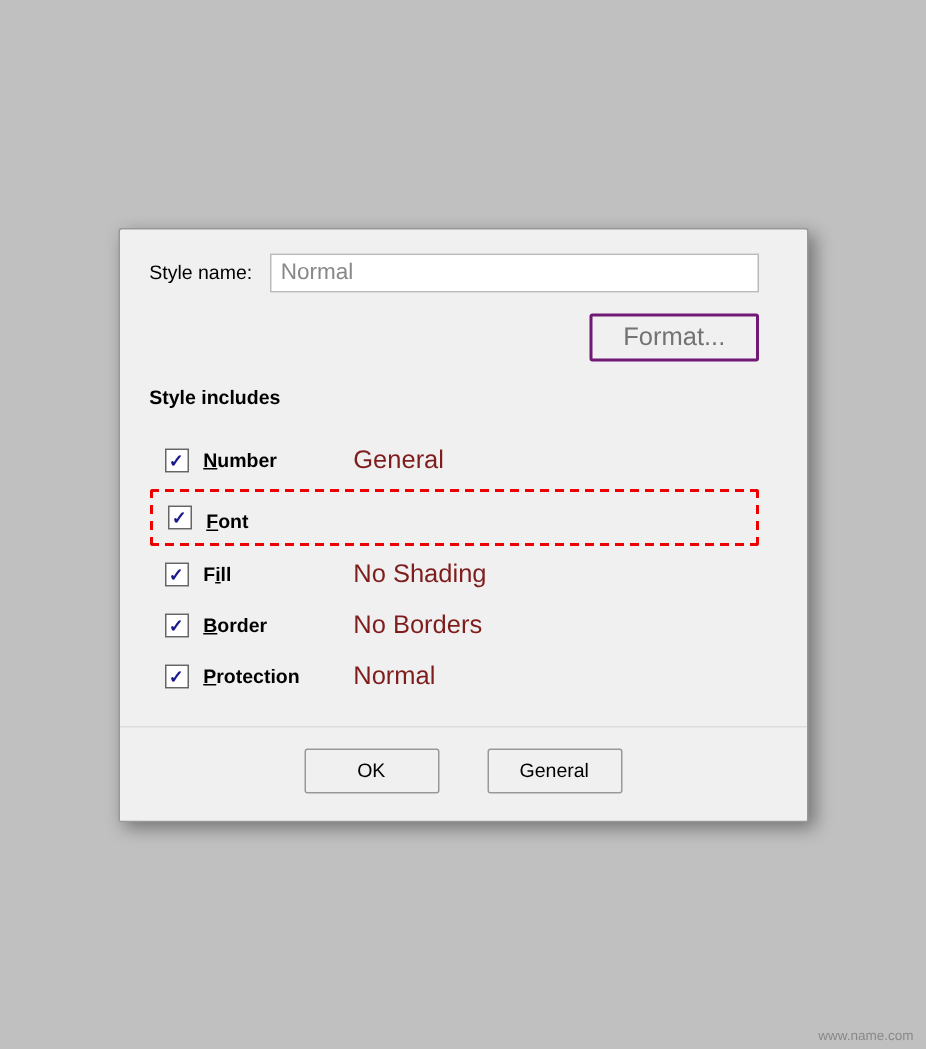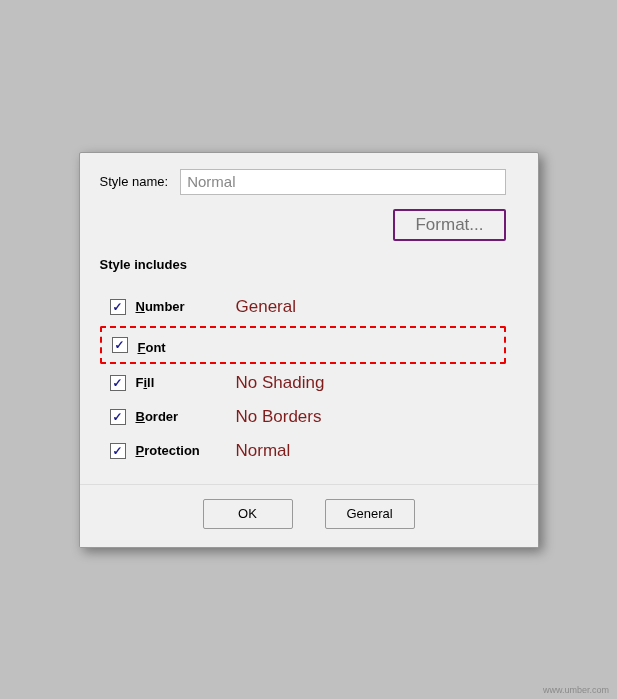--- a/index.html
+++ b/index.html
@@ -273,14 +273,14 @@
       </div>
 
     </div>
   </div>
 
   <div class="dialog-footer">
     <button class="footer-btn">OK</button>
     <button class="footer-btn">General</button>
   </div>
 
-  <div class="watermark">www.umber.com</div>
+  <div class="watermark">www.name.com</div>
 </div>
 
 </body></html>

